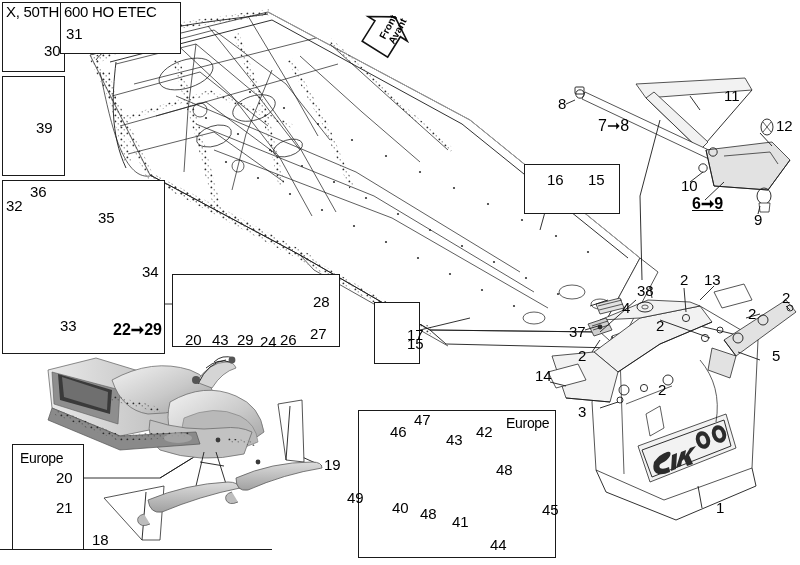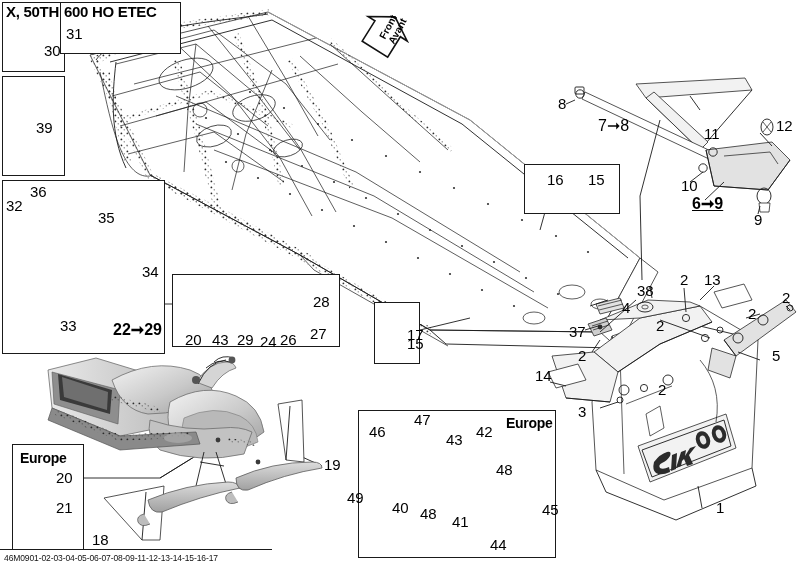--- a/index.html
+++ b/index.html
@@ -17,21 +17,21 @@
   }
   
   .box{
     position:absolute;
     border:1.2px solid #1a1a1a;
     background:#ffffff;
     box-sizing:border-box;
   }
   .boxtitle{
     position:absolute;
-    font-weight:bold;
+    font-weight:normal;
     color:#000;
     letter-spacing:-0.3px;
     white-space:nowrap;
   }
   .num{
     position:absolute;
     font-size:15px;
     color:#000;
     white-space:nowrap;
     line-height:1;
@@ -600,21 +600,21 @@
   <div class="num" style="left:313px;top:294px;">28</div>
 
   <div class="num" style="left:407px;top:319px;margin-top:8px;">17</div>
   <div class="num" style="left:407px;top:336px;">15</div>
 
   <div class="num" style="left:547px;top:172px;">16</div>
   <div class="num" style="left:588px;top:172px;">15</div>
 
   <div class="num" style="left:558px;top:96px;">8</div>
   <div class="num bg" style="left:598px;top:118px;font-weight:normal;">7➞8</div>
-  <div class="num" style="left:704px;top:88px;margin-top:38px;">11</div>
+  <div class="num" style="left:724px;top:88px;">11</div>
   <div class="num" style="left:776px;top:118px;">12</div>
   <div class="num" style="left:681px;top:178px;">10</div>
   <div class="num bg" style="left:692px;top:196px;font-weight:bold;text-decoration:underline;">6➞9</div>
   <div class="num" style="left:754px;top:212px;">9</div>
 
   <div class="num" style="left:637px;top:283px;">38</div>
   <div class="num" style="left:704px;top:272px;">13</div>
   <div class="num" style="left:680px;top:272px;">2</div>
   <div class="num" style="left:748px;top:306px;">2</div>
   <div class="num" style="left:782px;top:290px;">2</div>
@@ -626,28 +626,27 @@
   <div class="num" style="left:535px;top:368px;">14</div>
   <div class="num" style="left:578px;top:404px;">3</div>
   <div class="num" style="left:772px;top:348px;">5</div>
   <div class="num" style="left:716px;top:500px;">1</div>
 
   <div class="num" style="left:324px;top:457px;">19</div>
   <div class="num" style="left:92px;top:532px;">18</div>
   <div class="num" style="left:56px;top:470px;">20</div>
   <div class="num" style="left:56px;top:500px;">21</div>
 
-  <div class="num" style="left:369px;top:424px;text-align:center;">46</div>
+  <div class="num" style="left:390px;top:424px;text-align:center;">46</div>
   <div class="num" style="left:414px;top:412px;">47</div>
   <div class="num" style="left:476px;top:424px;">42</div>
   <div class="num" style="left:446px;top:432px;">43</div>
   <div class="num" style="left:496px;top:462px;">48</div>
   <div class="num" style="left:347px;top:490px;">49</div>
   <div class="num" style="left:392px;top:500px;">40</div>
   <div class="num" style="left:420px;top:506px;">48</div>
   <div class="num" style="left:452px;top:514px;">41</div>
   <div class="num" style="left:490px;top:537px;">44</div>
   <div class="num" style="left:542px;top:502px;">45</div>
 
   <div class="hl" style="left:0;top:549px;width:272px;"></div>
-  <div class="footer">46M0901-02-03-04-05-06-07-08-09-11-12-13-14-15-16-17</div>
 
 </div>
 
 </body></html>

